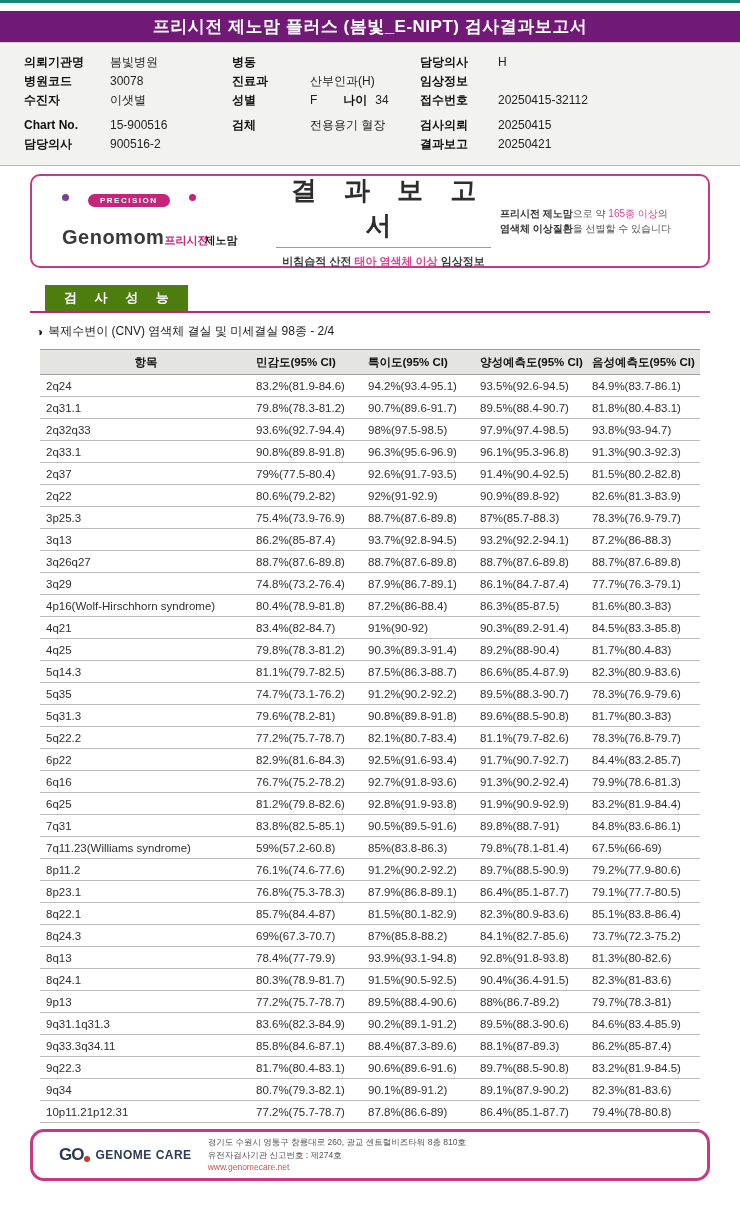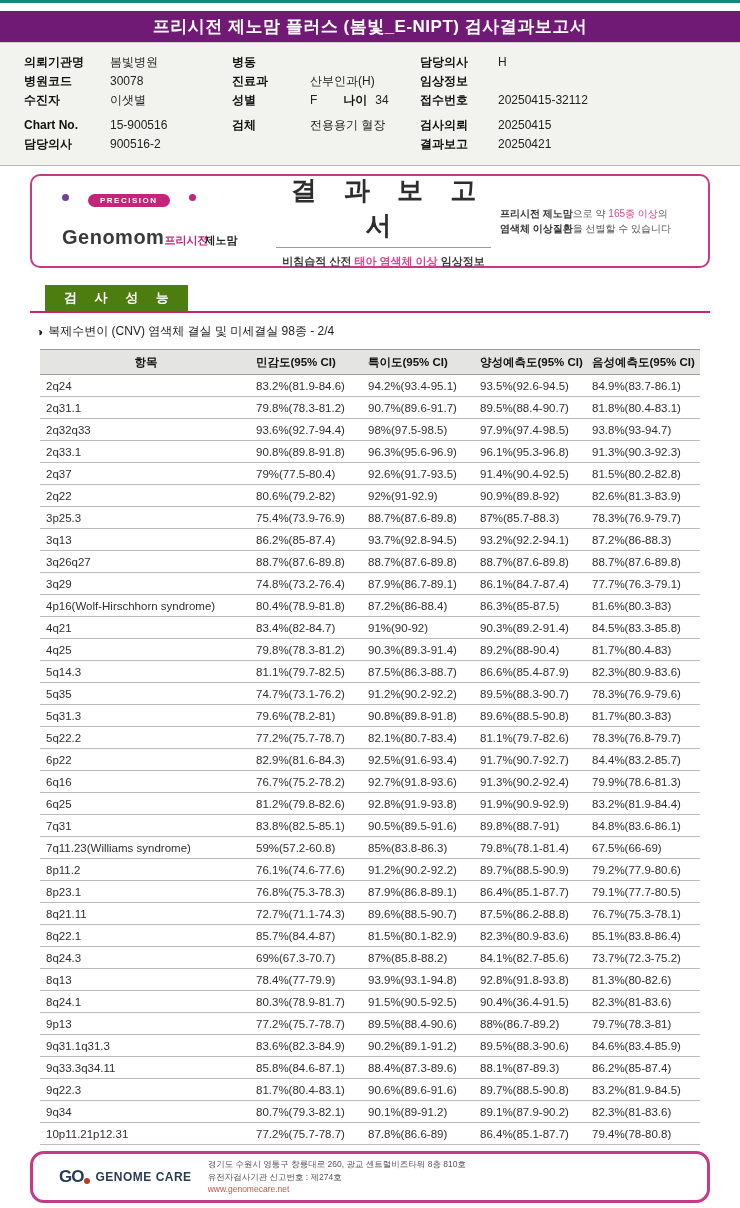--- a/index.html
+++ b/index.html
@@ -385,27 +385,20 @@
         <td class="num">79.2%(77.9-80.6)</td>
       </tr>
       <tr>
         <td class="item">8p23.1</td>
         <td class="num">76.8%(75.3-78.3)</td>
         <td class="num">87.9%(86.8-89.1)</td>
         <td class="num">86.4%(85.1-87.7)</td>
         <td class="num">79.1%(77.7-80.5)</td>
       </tr>
       <tr>
-        <td class="item">8q21.11</td>
-        <td class="num">72.7%(71.1-74.3)</td>
-        <td class="num">89.6%(88.5-90.7)</td>
-        <td class="num">87.5%(86.2-88.8)</td>
-        <td class="num">76.7%(75.3-78.1)</td>
-      </tr>
-      <tr>
         <td class="item">8q22.1</td>
         <td class="num">85.7%(84.4-87)</td>
         <td class="num">81.5%(80.1-82.9)</td>
         <td class="num">82.3%(80.9-83.6)</td>
         <td class="num">85.1%(83.8-86.4)</td>
       </tr>
       <tr>
         <td class="item">8q24.3</td>
         <td class="num">69%(67.3-70.7)</td>
         <td class="num">87%(85.8-88.2)</td>

